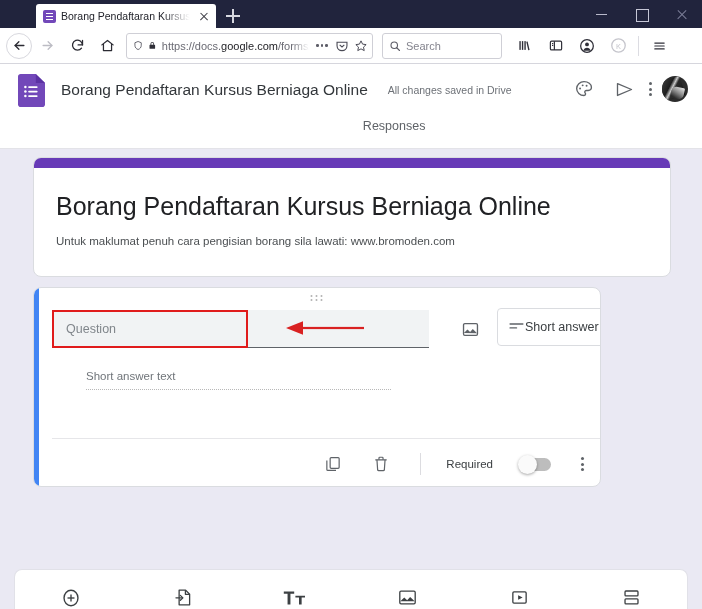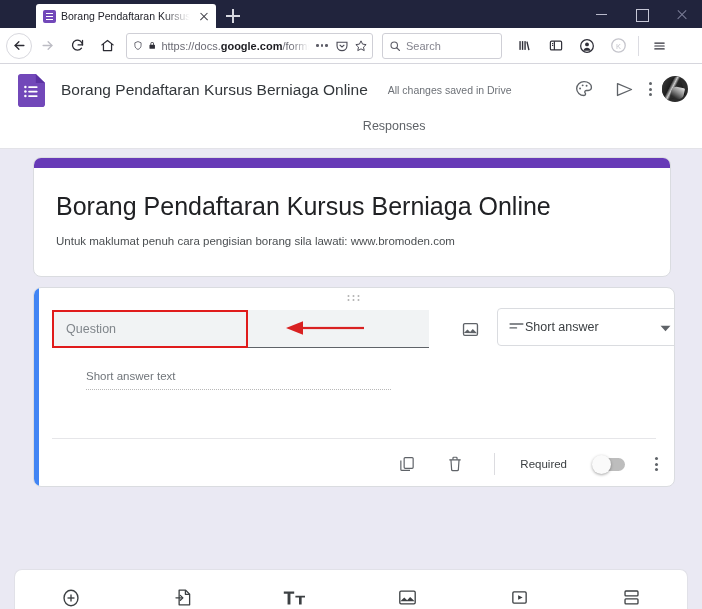--- a/index.html
+++ b/index.html
@@ -94,21 +94,21 @@
     border: 1px solid #cfcfd6; border-radius: 3px;
     display: flex; align-items: center; padding: 0 4px 0 6px; gap: 5px;
     background: #fff;
   }
   .url-text {
     font-size: 11px; color: #6b6b74; white-space: nowrap; overflow: hidden;
     flex: 1 1 auto;
     -webkit-mask-image: linear-gradient(to right, #000 88%, transparent 100%);
     mask-image: linear-gradient(to right, #000 88%, transparent 100%);
   }
-  .url-text b { color: #1d1d22; font-weight: 700; }
+  .url-text b { color: #1d1d22; font-weight: 400; }
   .dots3 { display: flex; gap: 2px; padding: 0 2px; cursor: pointer; }
   .dots3 i { width: 2.6px; height: 2.6px; border-radius: 50%; background: #5e5e68; display: block; }
   .searchbar {
     flex: 0 0 auto; width: 120px; height: 26px; margin-left: 9px;
     border: 1px solid #cfcfd6; border-radius: 3px;
     display: flex; align-items: center; padding: 0 6px; gap: 5px; background: #fff;
   }
   .search-ph { font-size: 11px; color: #84848e; }
   .tb-right { display: flex; align-items: center; margin-left: 8px; gap: 1px; }
   .vsep { width: 1px; height: 20px; background: #dcdce2; margin: 0 4px; }
@@ -176,21 +176,21 @@
   
   .title-card { left: 33px; top: 8px; width: 638px; height: 120px; overflow: hidden; }
   .title-stripe { height: 10px; background: #673ab7; }
   .form-title {
     font-size: 25px; color: #202124; font-weight: 400; padding: 24px 22px 0;
     white-space: nowrap;
   }
   .form-desc { font-size: 11.5px; color: #4b4f52; padding: 14px 22px 0; }
 
   
-  .q-card { left: 33px; top: 138px; width: 642px; height: 200px; overflow: hidden; }
+  .q-card { left: 33px; top: 138px; width: 568px; height: 200px; overflow: hidden; }
   .q-accent {
     position: absolute; left: 0; top: 0; width: 5px; height: 100%;
     background: #4285f4; border-radius: 8px 0 0 8px;
   }
   .drag-handle {
     position: absolute; left: 50%; top: 7px; transform: translateX(-50%);
     display: grid; grid-template-columns: repeat(3, 3px); gap: 2px; cursor: grab;
   }
   .drag-handle i { width: 1.8px; height: 1.8px; background: #b4b4b4; display: block; border-radius: 50%; }
 

